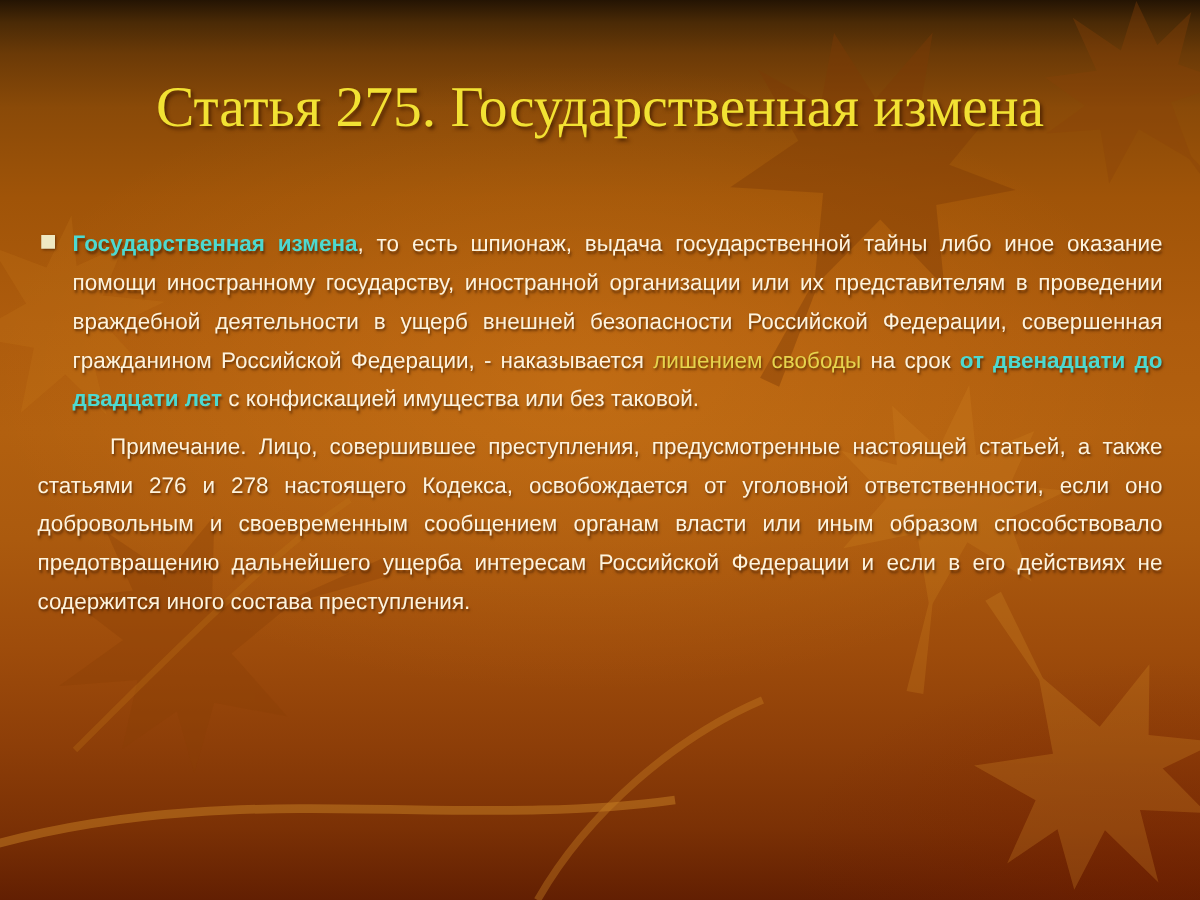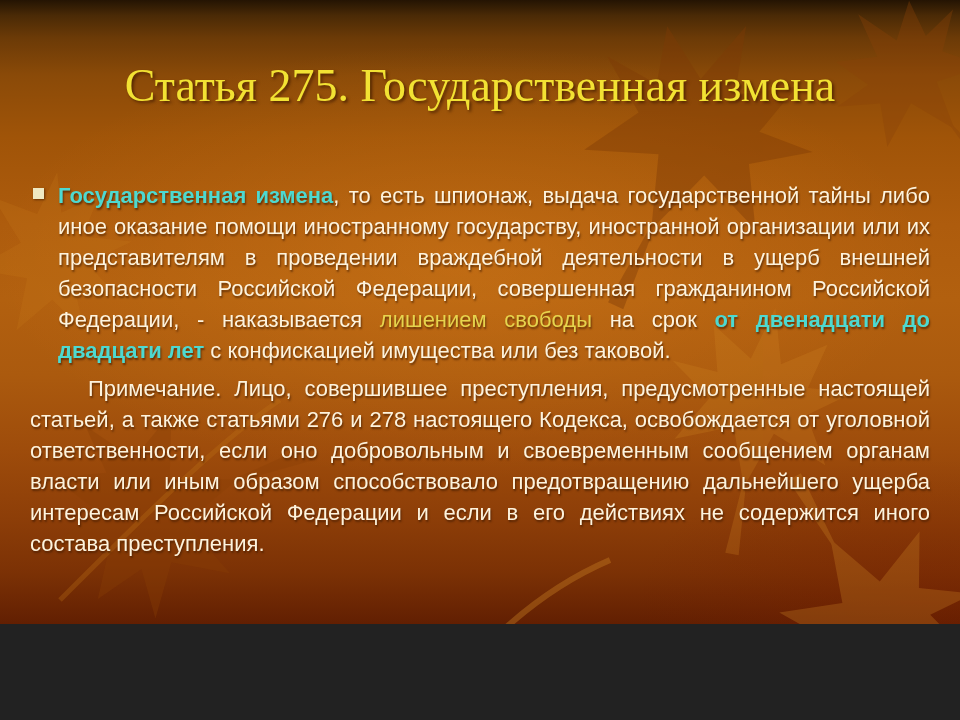--- a/index.html
+++ b/index.html
@@ -1,18 +1,18 @@
 <!DOCTYPE html>
 <html style="--title-text: #f2e233; --body-text: #fdf3dd; --accent-cyan: #4dd9d0; --accent-yellow: #e6d44d; --bullet: #efe9c2; --background-mid: #b2600f;"><head>
 <meta charset="utf-8">
 <style>
   html,body{margin:0;padding:0;background:#222;}
   .slide{
     position:relative;
-    width:960px;height:624px;
+    width:960px;height:720px;
     overflow:hidden;
     font-family:"Liberation Sans", sans-serif;
     background:
       radial-gradient(ellipse 70% 50% at 48% 42%, rgba(255,160,40,0.20), rgba(255,160,40,0) 70%),
       radial-gradient(ellipse 40% 30% at 96% 96%, rgba(120,30,0,0.35), rgba(120,30,0,0) 75%),
       linear-gradient(to bottom,
         #241403 0%, #4a2a06 2.5%, #6b3a07 6%, #8a4a08 12%,
         #a05408 22%, #ae5c0d 36%, #b2600f 48%, #ab5a0e 60%,
         #9e4c0b 72%, #8d3e08 83%, #7b3105 92%, #621f02 100%);
   }
@@ -24,21 +24,21 @@
     font-family:"Liberation Serif", serif;
     font-weight:normal;
     font-size:46px;
     line-height:1.15;
     color:var(--title-text,#f2e233);
     text-shadow:2px 2px 3px rgba(70,30,0,0.8);
   }
   .content{
     position:absolute;top:180px;left:30px;right:30px;
     color:var(--body-text,#fdf3dd);
-    font-size:22px;
+    font-size:18px;
     line-height:31px;
     text-shadow:1px 2px 2px rgba(60,25,0,0.65);
   }
   .bullet-para{display:flex;align-items:flex-start;}
   .bullet{
     flex:0 0 auto;
     width:11px;height:11px;
     margin:8px 14px 0 3px;
     background:var(--bullet,#efe9c2);
     box-shadow:1px 1px 2px rgba(60,25,0,0.6);

